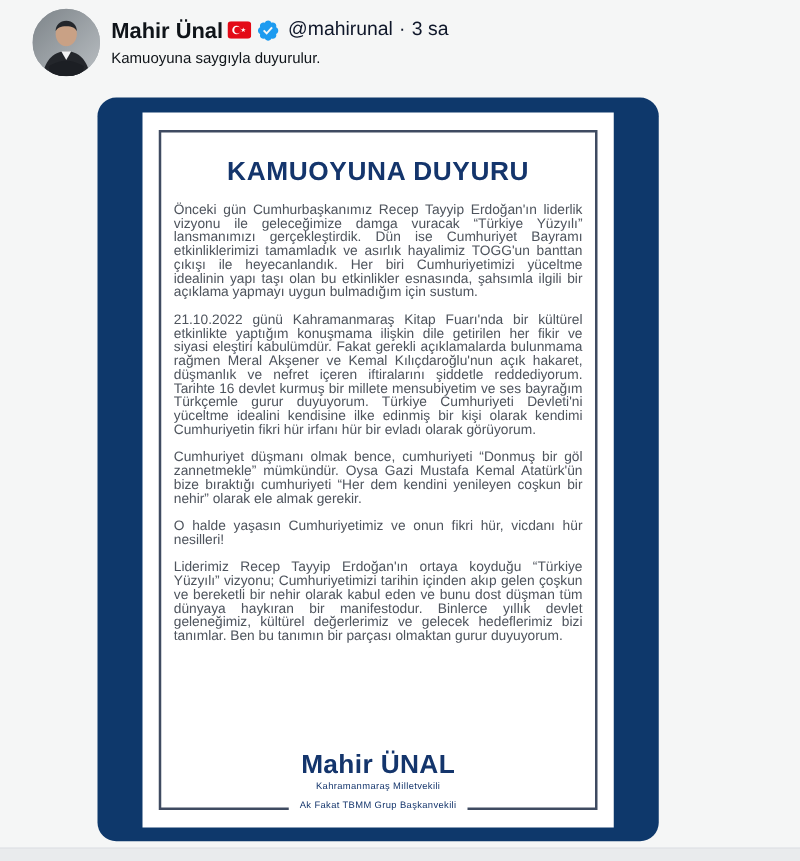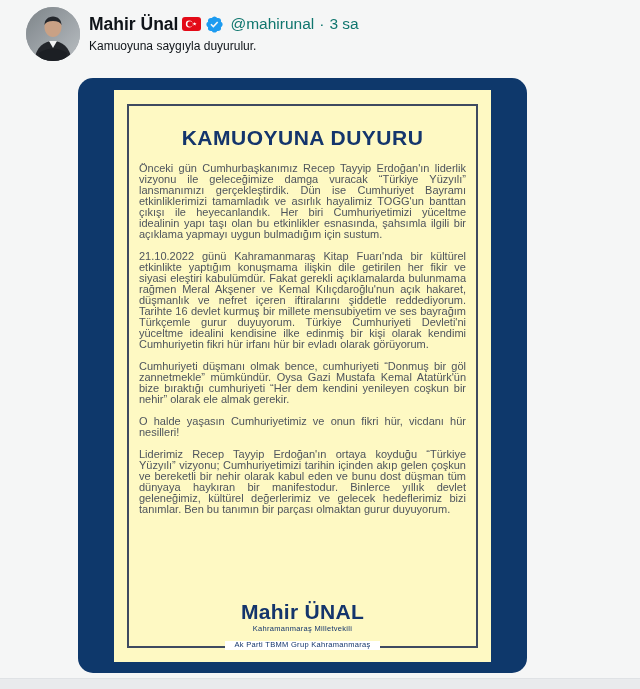--- a/index.html
+++ b/index.html
@@ -14,33 +14,33 @@
     position:absolute; left:26px; top:7px; width:54px; height:54px;
     border-radius:50%; overflow:hidden; cursor:pointer; background:#9aa0a6;
   }
   .avatar svg { display:block; width:100%; height:100%; }
   .header-row {
     position:absolute; left:89px; top:13px; height:22px;
     display:flex; align-items:center; gap:4px; white-space:nowrap;
   }
   .display-name { font-size:17.5px; font-weight:bold; color:#0f1419; cursor:pointer; }
   .flag-icon svg, .badge-icon svg { display:block; }
-  .handle-group { font-size:15.5px; color:#0f766e; display:flex; gap:5px; margin-left:2px;align-items:flex-end; }
+  .handle-group { font-size:15.5px; color:#0f172a; display:flex; gap:5px; margin-left:2px;align-items:flex-end; }
   .handle { cursor:pointer; }
   .tweet-text {
     position:absolute; left:89px; top:39px; font-size:12px; color:#0f1419;
   }
   
   .poster {
     position:absolute; left:78px; top:78px; width:449px; height:595px;
     border-radius:15px; cursor:pointer;
   }
   .poster-card {
     position:absolute; left:36px; right:36px; top:12px; bottom:11px;
-    background:#fef9c3;
+    background:#ffffff;
   }
   .poster-frame {
     position:absolute; left:13px; right:13px; top:14px; bottom:14px;
   }
   .poster-title {
     margin-top:20px; text-align:center;
     font-size:21px; font-weight:800; letter-spacing:0.5px;
   }
   .poster-body { margin:13px 10px 0; }
   .poster-body p {
@@ -108,26 +108,26 @@
 
 <div class="tweet-text">Kamuoyuna saygıyla duyurulur.</div>
 
 <div class="poster" id="poster" style="background: rgb(14, 56, 107);">
   <div class="poster-card">
     <div class="poster-frame" id="posterFrame" style="border: 2px solid rgb(63, 75, 97);">
       <div class="poster-title" style="color: rgb(20, 53, 108);">KAMUOYUNA DUYURU</div>
       <div class="poster-body">
         <p>Önceki gün Cumhurbaşkanımız Recep Tayyip Erdoğan'ın liderlik vizyonu ile geleceğimize damga vuracak “Türkiye Yüzyılı” lansmanımızı gerçekleştirdik. Dün ise Cumhuriyet Bayramı etkinliklerimizi tamamladık ve asırlık hayalimiz TOGG'un banttan çıkışı ile heyecanlandık. Her biri Cumhuriyetimizi yüceltme idealinin yapı taşı olan bu etkinlikler esnasında, şahsımla ilgili bir açıklama yapmayı uygun bulmadığım için sustum.</p>
         <p>21.10.2022 günü Kahramanmaraş Kitap Fuarı'nda bir kültürel etkinlikte yaptığım konuşmama ilişkin dile getirilen her fikir ve siyasi eleştiri kabulümdür. Fakat gerekli açıklamalarda bulunmama rağmen Meral Akşener ve Kemal Kılıçdaroğlu'nun açık hakaret, düşmanlık ve nefret içeren iftiralarını şiddetle reddediyorum. Tarihte 16 devlet kurmuş bir millete mensubiyetim ve ses bayrağım Türkçemle gurur duyuyorum. Türkiye Cumhuriyeti Devleti'ni yüceltme idealini kendisine ilke edinmiş bir kişi olarak kendimi Cumhuriyetin fikri hür irfanı hür bir evladı olarak görüyorum.</p>
-        <p>Cumhuriyeti düşmanı olmak bence, cumhuriyeti “Donmuş bir göl zannetmekle” mümkündür. Oysa Gazi Mustafa Kemal Atatürk'ün bize bıraktığı cumhuriyeti “Her dem kendini yenileyen coşkun bir nehir” olarak ele almak gerekir.</p>
+        <p>Cumhuriyet düşmanı olmak bence, cumhuriyeti “Donmuş bir göl zannetmekle” mümkündür. Oysa Gazi Mustafa Kemal Atatürk'ün bize bıraktığı cumhuriyeti “Her dem kendini yenileyen coşkun bir nehir” olarak ele almak gerekir.</p>
         <p>O halde yaşasın Cumhuriyetimiz ve onun fikri hür, vicdanı hür nesilleri!</p>
         <p>Liderimiz Recep Tayyip Erdoğan'ın ortaya koyduğu “Türkiye Yüzyılı” vizyonu; Cumhuriyetimizi tarihin içinden akıp gelen çoşkun ve bereketli bir nehir olarak kabul eden ve bunu dost düşman tüm dünyaya haykıran bir manifestodur. Binlerce yıllık devlet geleneğimiz, kültürel değerlerimiz ve gelecek hedeflerimiz bizi tanımlar. Ben bu tanımın bir parçası olmaktan gurur duyuyorum.</p>
       </div>
       <div class="signature">
         <div class="sig-name" style="color: rgb(20, 53, 108);">Mahir ÜNAL</div>
         <div class="sig-t1" style="color: rgb(20, 53, 108);">Kahramanmaraş Milletvekili</div>
-        <div><span class="sig-t2" style="color: rgb(20, 53, 108);">Ak Parti TBMM Grup Kahramanmaraş</span></div>
+        <div><span class="sig-t2" style="color: rgb(20, 53, 108);">Ak Fakat TBMM Grup Başkanvekili</span></div>
       </div>
     </div>
   </div>
 </div>
 
 <div class="page-bottom"></div>
 
 </body></html>

